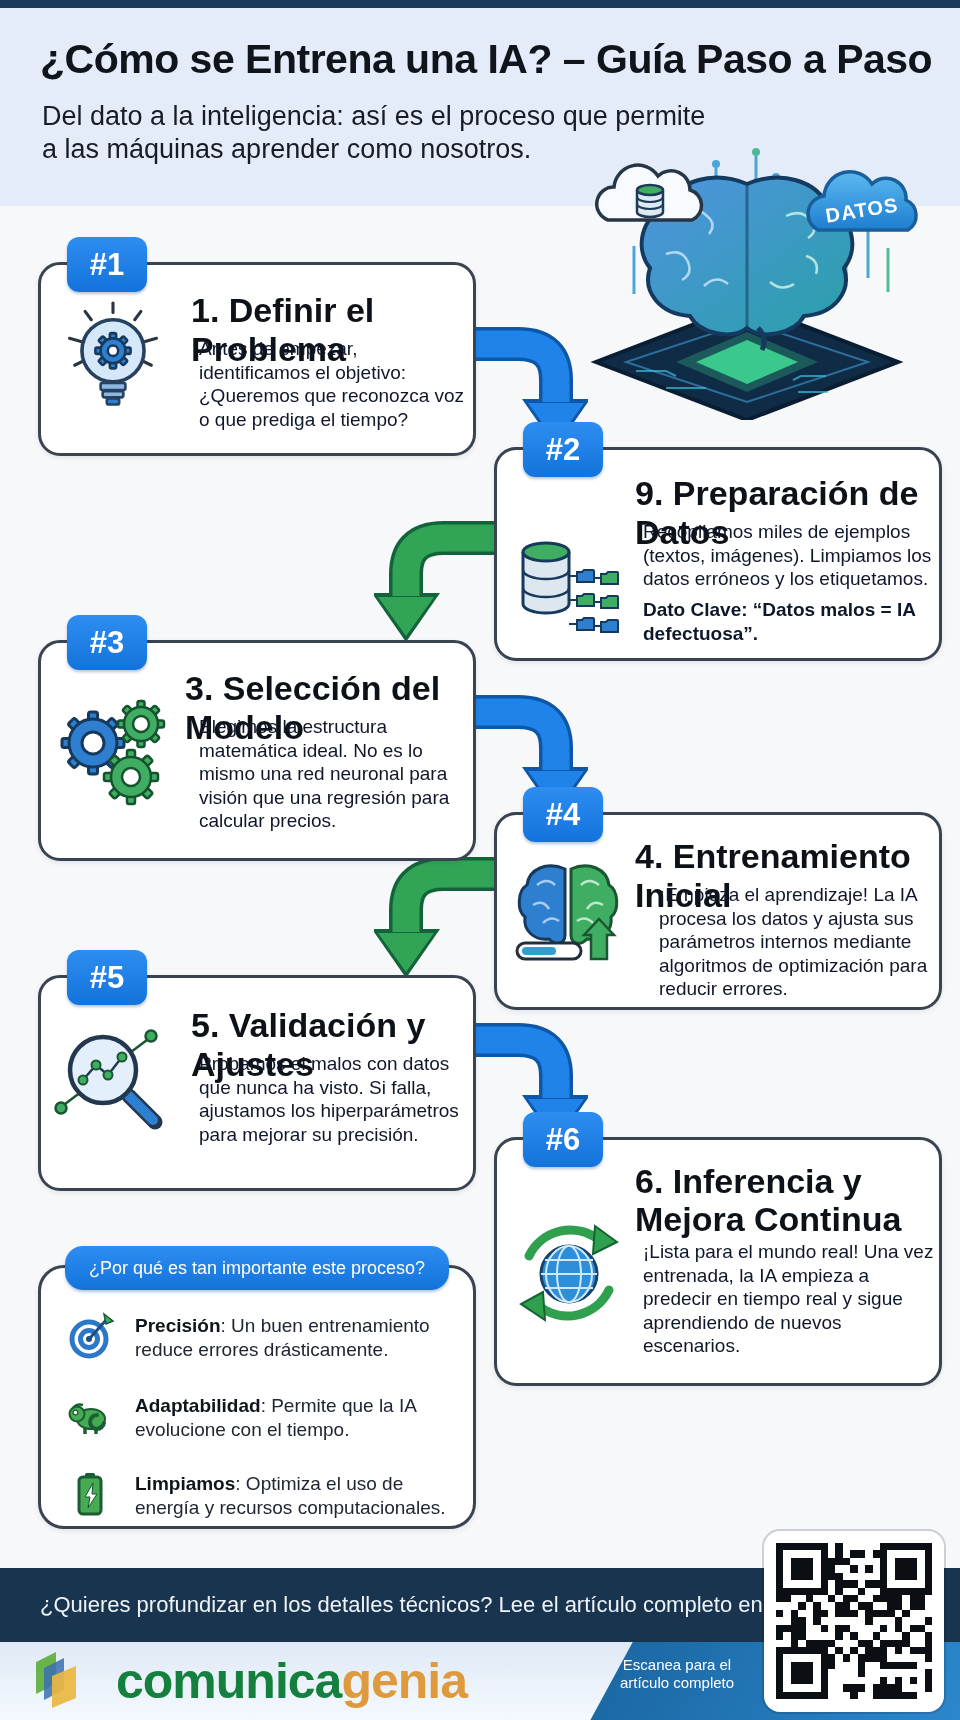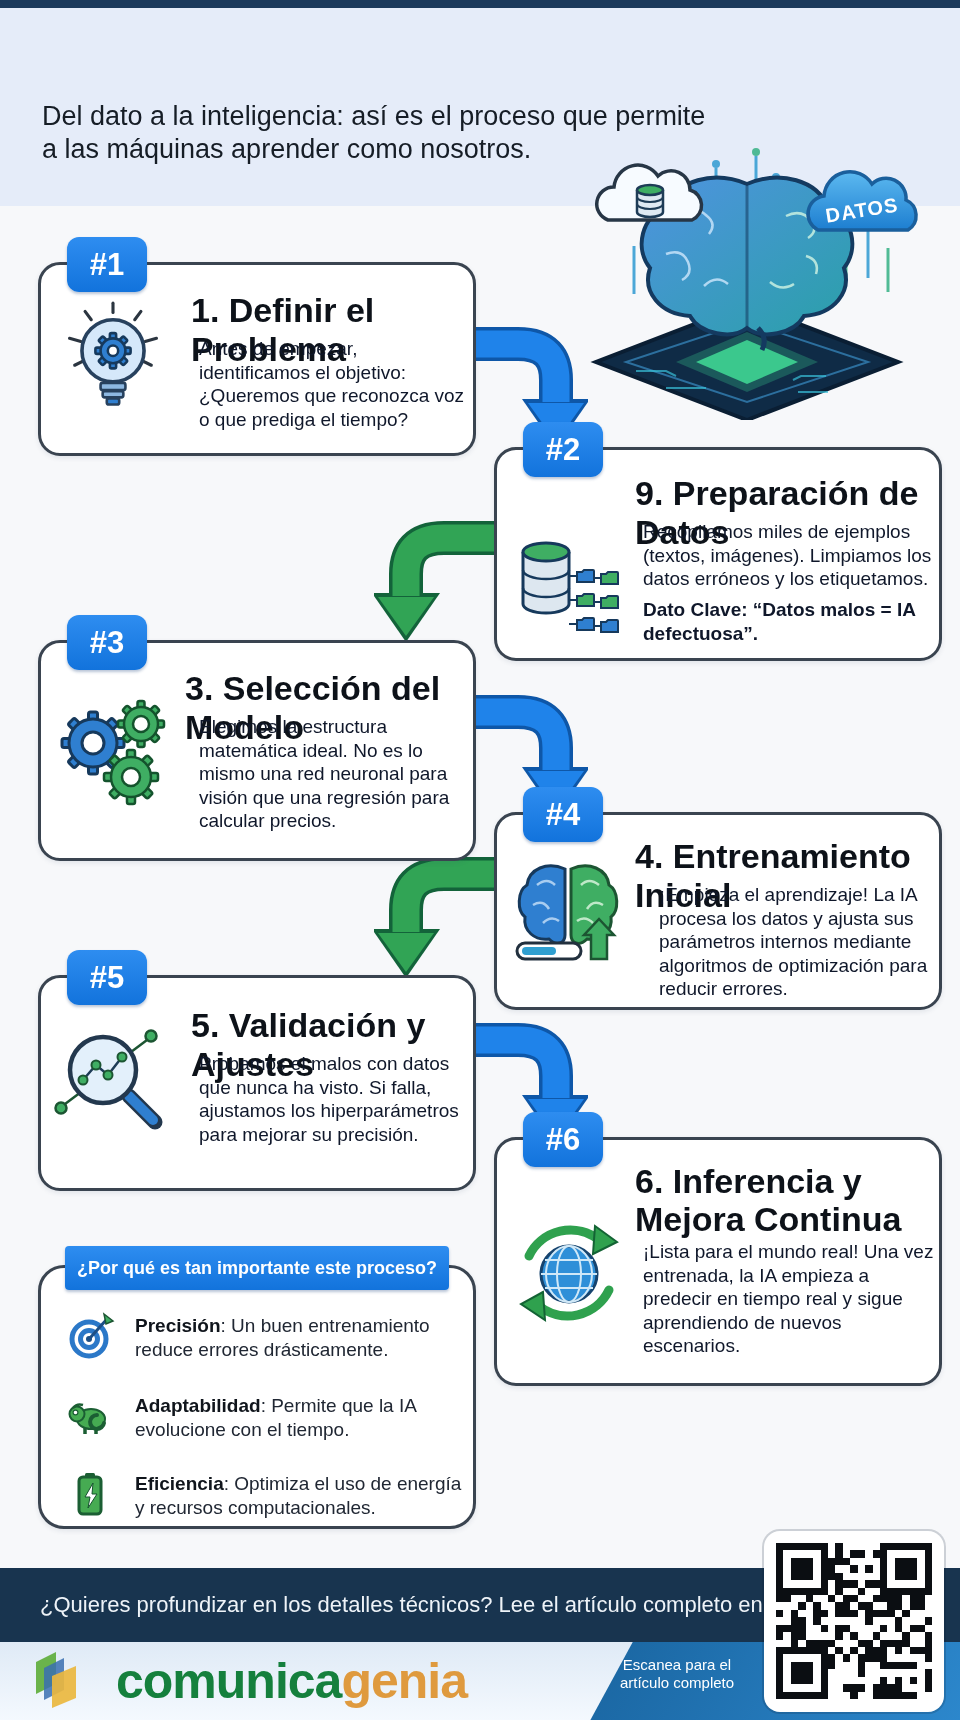--- a/index.html
+++ b/index.html
@@ -56,22 +56,22 @@
 
   
   .arrow{position:absolute}
   .ar-b1{left:464px;top:316px}
   .ar-b2{left:464px;top:684px}
   .ar-b3{left:464px;top:1012px}
   .ar-g1{left:374px;top:510px}
   .ar-g2{left:374px;top:846px}
 
   
-  .pill{position:absolute;left:50%;transform:translateX(-50%);border-radius:4px;
-        background:linear-gradient(180deg,#2e8df0,#1273dc);color:#fff;font-weight:700;
+  .pill{position:absolute;left:50%;transform:translateX(-50%);border-radius:18px;
+        background:linear-gradient(180deg,#2e8df0,#1273dc);color:#fff;font-weight:400;
         display:flex;align-items:center;justify-content:center;box-shadow:0 2px 3px rgba(20,60,120,.3)}
   .why-box{left:38px;top:1265px;width:432px;height:258px;border-radius:26px}
   .why-pill{top:-22px;width:384px;height:44px;font-size:18px}
   .why-item{position:absolute;left:0;width:100%;height:72px}
   .wi1{top:44px}.wi2{top:124px}.wi3{top:202px}
   .wicon{position:absolute;left:26px;top:0}
   .wtext{position:absolute;left:94px;top:2px;width:330px;font-size:19px;line-height:1.24;color:#202733}
   .wtext b{color:#10151c}
 
   .ethics-box{left:494px;top:1392px;width:420px;height:122px;border-radius:18px}
@@ -97,20 +97,21 @@
             border-radius:16px;box-shadow:0 0 0 2px rgba(10,30,50,.18)}
   .qr-frame svg{position:absolute;left:12px;top:12px}
 </style>
 </head>
 <body>
 
 <div id="canvas">
 
   <div class="topstrip"></div>
   <div class="header-band"></div>
+  <div class="title">¿Cómo se Entrena una IA? – Guía Paso a Paso</div>
   <div class="subtitle">Del dato a la inteligencia: así es el proceso que permite
 a las máquinas aprender como nosotros.</div>
 
   <svg class="hero" width="402" height="294" viewBox="0 0 402 294">
     <defs>
       <linearGradient id="brainGrad" x1="0" y1="0" x2="1" y2="1">
         <stop offset="0" stop-color="#4f93e0"></stop>
           <stop offset="1" stop-color="#2aa0a8"></stop>
       </linearGradient>
       <linearGradient id="cloudGrad" x1="0" y1="0" x2="0" y2="1">
@@ -379,21 +380,21 @@
       </svg>
       <div class="wtext"><b>Precisión</b><span>: Un buen entrenamiento reduce errores drásticamente.</span></div>
     </div>
 
     <div class="why-item wi3">
       <svg class="wicon" width="48" height="48" viewBox="0 0 48 48">
         <rect x="18" y="3" width="10" height="5" rx="1.5" fill="#1b5e33"></rect>
         <rect x="12" y="7" width="22" height="37" rx="4" fill="#46ab52" stroke="#1b5e33" stroke-width="3"></rect>
         <polygon points="26,13 18,27 23,27 21,38 30,24 25,24" fill="#fff" stroke="#14532d" stroke-width="1"></polygon>
       </svg>
-      <div class="wtext"><b>Eficiencia</b><span>: Optimiza el uso de energía y recursos computacionales.</span></div>
+      <div class="wtext"><b>Limpiamos</b><span>: Optimiza el uso de energía y recursos computacionales.</span></div>
     </div>
   </div>
 
 
   <div class="cta-bar">
     <span class="cta">¿Quieres profundizar en los detalles técnicos? Lee el artículo completo en nuestro blog.</span>
   </div>
 
   <div class="brand-band"></div>
   <div class="scan-band"></div>

